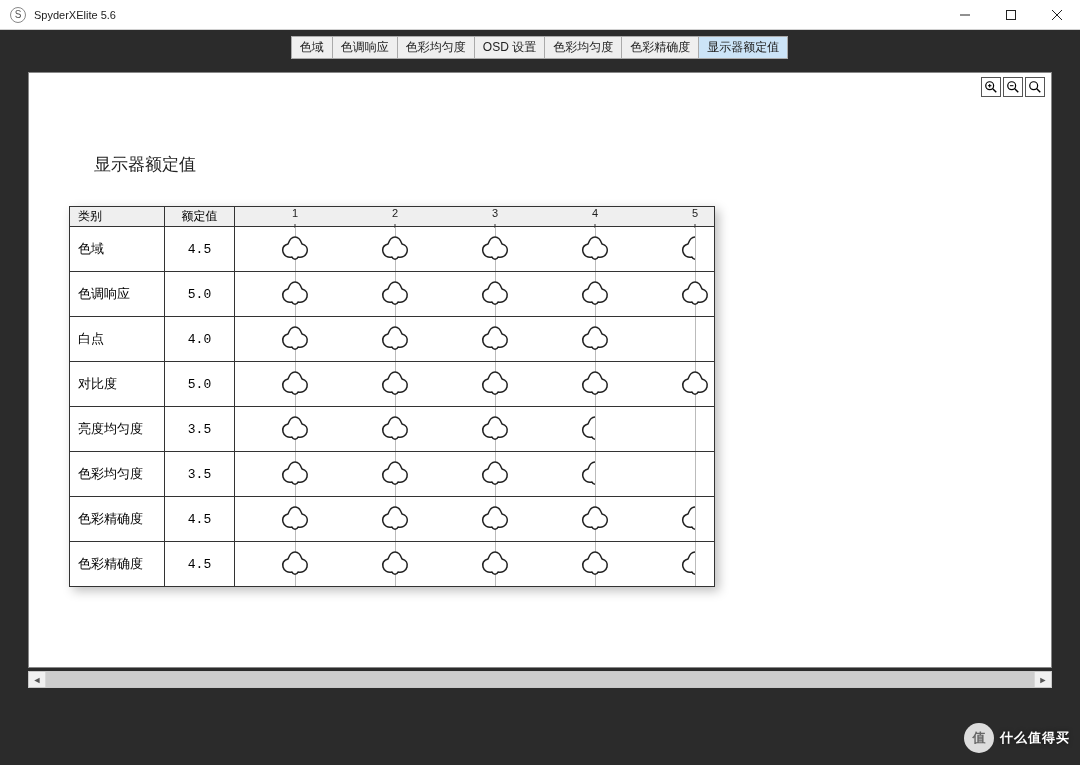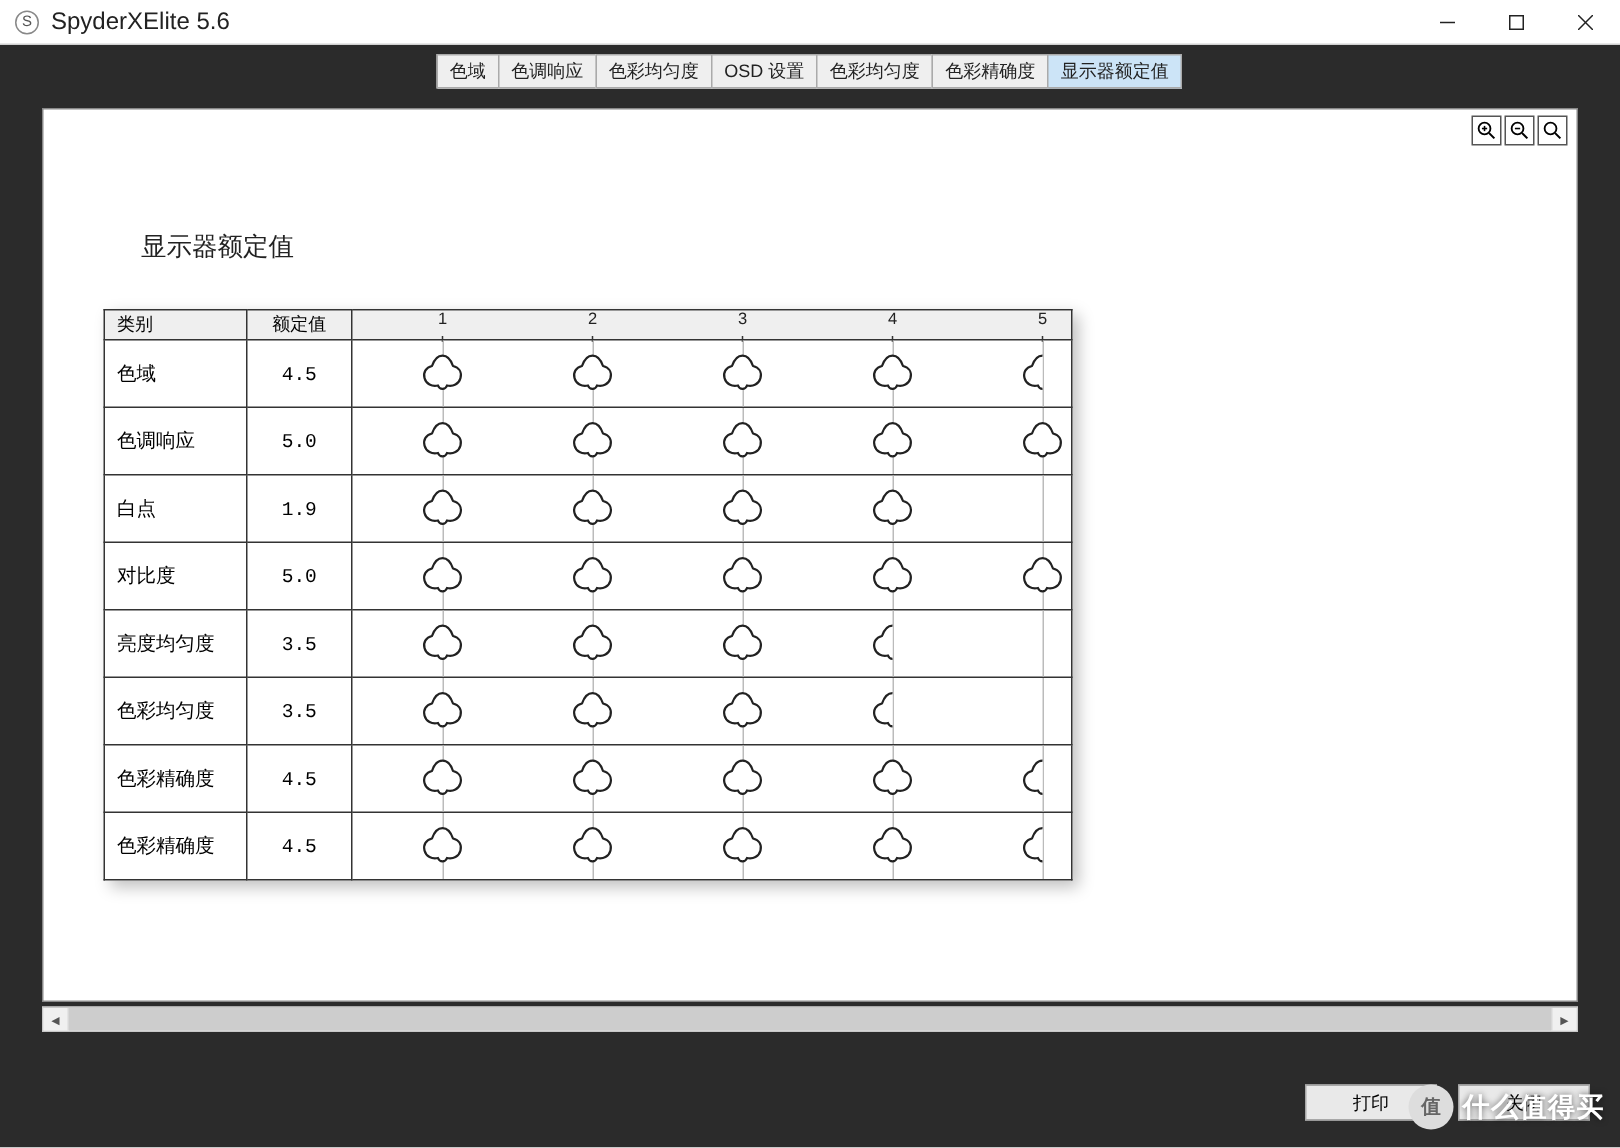--- a/index.html
+++ b/index.html
@@ -2,21 +2,21 @@
 <html><head>
 <meta charset="utf-8">
 <style>
   * { box-sizing: border-box; }
   html, body { margin: 0; padding: 0; font-family: "Microsoft YaHei", "Segoe UI", Arial, sans-serif; }
   body { width: 1080px; height: 765px; overflow: hidden; background: #fff; position: relative; }
 
   
   .titlebar { height: 30px; background: #fff; display: flex; align-items: center; border-bottom: 1px solid #d0d0d0; }
   .titlebar-icon { width: 16px; height: 16px; margin: 0 8px 0 10px; border: 1px solid #888; border-radius: 50%; display: flex; align-items: center; justify-content: center; font-size: 10px; color: #555; }
-  .titlebar-title { font-size: 16px; color: #222; flex: 1; }
+  .titlebar-title { font-size: 11px; color: #222; flex: 1; }
   .win-controls { display: flex; height: 100%; }
   .win-btn { width: 46px; display: flex; align-items: center; justify-content: center; cursor: pointer; font-size: 12px; color: #333; }
   .win-btn svg { width: 10px; height: 10px; }
 
   
   .outer { position: absolute; top: 30px; left: 0; right: 0; bottom: 0; background: #2b2b2b; padding: 6px; }
 
   
   .tabs-strip { height: 20px; display: flex; justify-content: center; align-items: flex-start; }
   .tabs { display: flex; background: #f0f0f0; }
@@ -67,21 +67,21 @@
   .hscroll-track { position: absolute; left: 17px; right: 17px; top: 0; bottom: 0; }
   .hscroll-thumb { position: absolute; left: 0; right: 0; top: 0; bottom: 0; background: #cdcdcd; }
 
   
   .bottom-buttons { position: absolute; right: 20px; bottom: 18px; display: flex; gap: 14px; }
   .dlg-btn { min-width: 88px; height: 24px; background: #e9e9e9; border: 1px solid #a8a8a8; font-size: 12px; display: flex; align-items: center; justify-content: center; cursor: pointer; }
 
   
   .watermark { position: absolute; right: 10px; bottom: 12px; display: flex; align-items: center; gap: 6px; color: #fff; }
   .wm-badge { width: 30px; height: 30px; border-radius: 50%; background: #ddd; color: #666; display: flex; align-items: center; justify-content: center; font-size: 13px; font-weight: bold; }
-  .wm-text { font-size: 18px; font-weight: bold; letter-spacing: 1px; text-shadow: 0 0 4px rgba(0,0,0,0.6); }
+  .wm-text { font-size: 13px; font-weight: bold; letter-spacing: 1px; text-shadow: 0 0 4px rgba(0,0,0,0.6); }
 </style>
 </head>
 <body>
 
 <div class="titlebar">
   <div class="titlebar-icon">S</div>
   <div class="titlebar-title">SpyderXElite 5.6</div>
   <div class="win-controls">
     <div class="win-btn">
       <svg viewBox="0 0 10 10">
@@ -241,21 +241,21 @@
                       <svg viewBox="0 0 30 30">
                         <path d="M15 3 C19 3 21 7 22 10 C26 11 28 14 27 18 C26 22 22 24 18 23 C17 26 13 26 12 23 C8 24 4 22 3 18 C2 14 4 11 8 10 C9 7 11 3 15 3 Z" fill="#fff" stroke="#222" stroke-width="1.5" stroke-linejoin="round"></path>
                       </svg>
                     </div>
                   </div>
                 </div>
               </td>
             </tr>
             <tr>
               <td class="col-cat">白点</td>
-              <td class="col-val">1.9</td>
+              <td class="col-val">4.0</td>
               <td class="col-chart">
                 <div class="chart-cell">
                   <div class="gridline" style="left: 60px;"></div>
                   <div class="gridline" style="left: 160px;"></div>
                   <div class="gridline" style="left: 260px;"></div>
                   <div class="gridline" style="left: 360px;"></div>
                   <div class="gridline" style="left: 460px;"></div>
                   <div class="star-row">
                     <div class="star-wrap" style="left: 60px;">
                       <svg viewBox="0 0 30 30">
@@ -477,23 +477,19 @@
   </div>
 
   <div class="hscroll">
     <div class="hscroll-left">◄</div>
     <div class="hscroll-track">
       <div class="hscroll-thumb"></div>
     </div>
     <div class="hscroll-right">►</div>
   </div>
 
-  <div class="bottom-buttons">
-    <div class="dlg-btn">打印</div>
-    <div class="dlg-btn">关闭</div>
-  </div>
 
   <div class="watermark">
     <div class="wm-badge">值</div>
     <div class="wm-text">什么值得买</div>
   </div>
 
 </div>
 
 </body></html>

